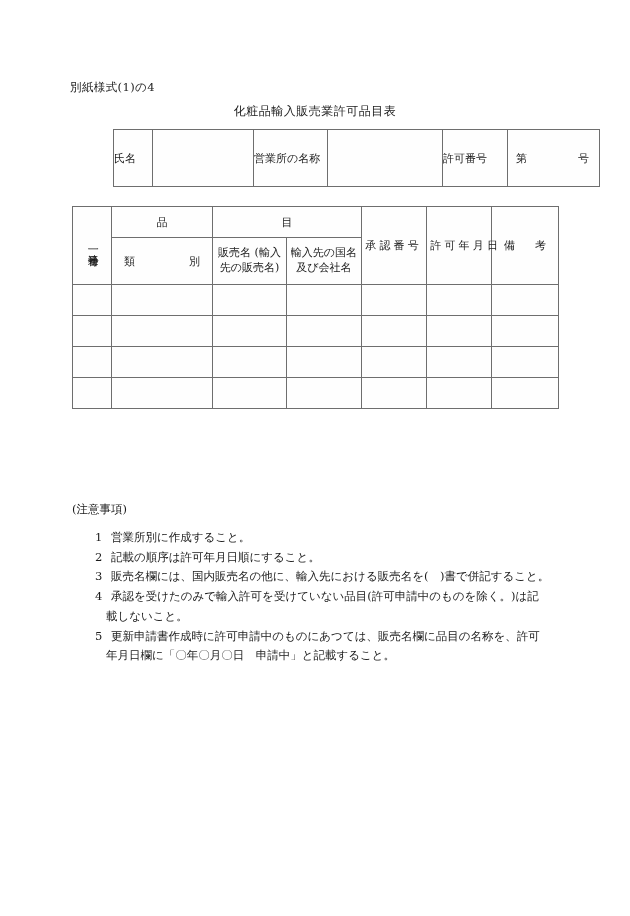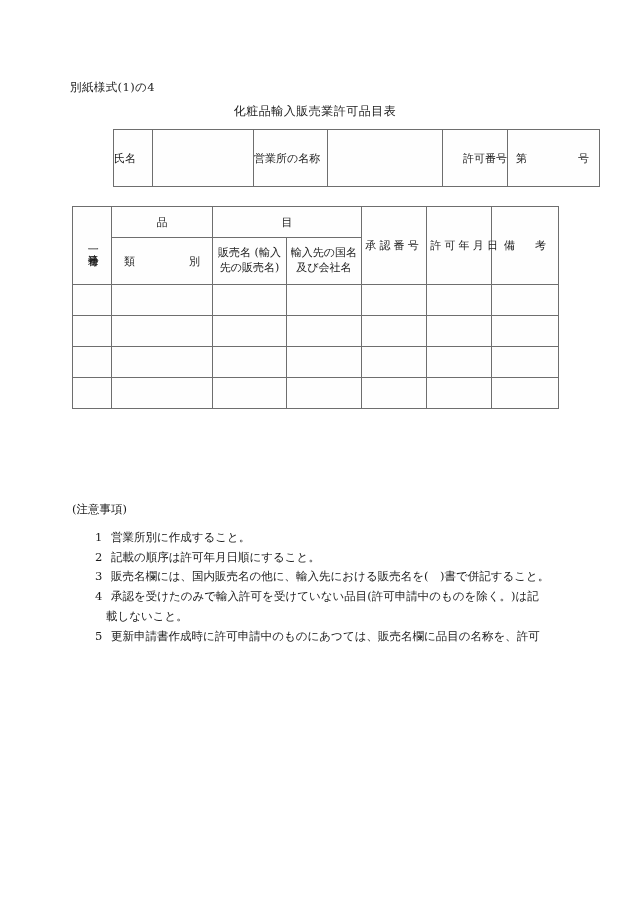--- a/index.html
+++ b/index.html
@@ -69,21 +69,21 @@
     top: 129px;
     width: 486px;
     margin-left: 41px;
   }
   #info-table td { height: 56px; }
   .lbl-left {
     padding-left: 7px;
     white-space: nowrap;
   }
   .lbl-center {
-    text-align: right;
+    text-align: left;
     white-space: nowrap;
   }
   .no-field {
     position: relative;
     white-space: nowrap;
   }
   .no-field .dai {
     position: absolute;
     left: 8px;
     top: 50%;
@@ -303,15 +303,16 @@
     <div class="note-item">
       <span class="note-num">4</span>
       <span class="note-body">承認を受けたのみで輸入許可を受けていない品目(許可申請中のものを除く。)は記</span>
     </div>
     <div class="note-cont">載しないこと。</div>
 
     <div class="note-item">
       <span class="note-num">5</span>
       <span class="note-body">更新申請書作成時に許可申請中のものにあつては、販売名欄に品目の名称を、許可</span>
     </div>
+    <div class="note-cont">年月日欄に「〇年〇月〇日　申請中」と記載すること。</div>
   </div>
 
 </div>
 
 </body></html>

